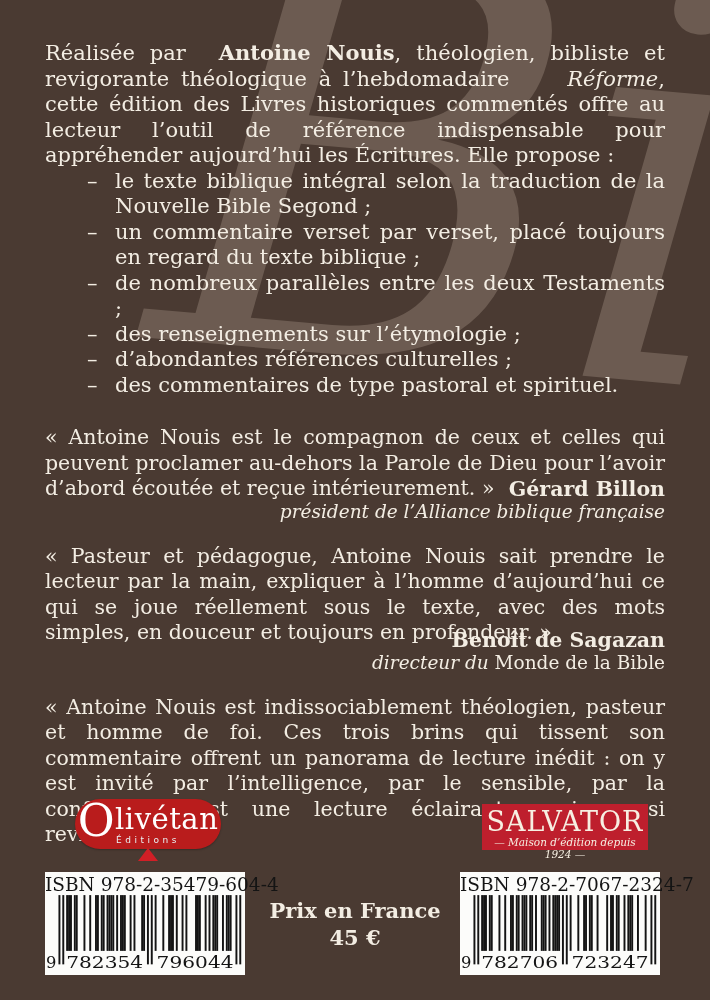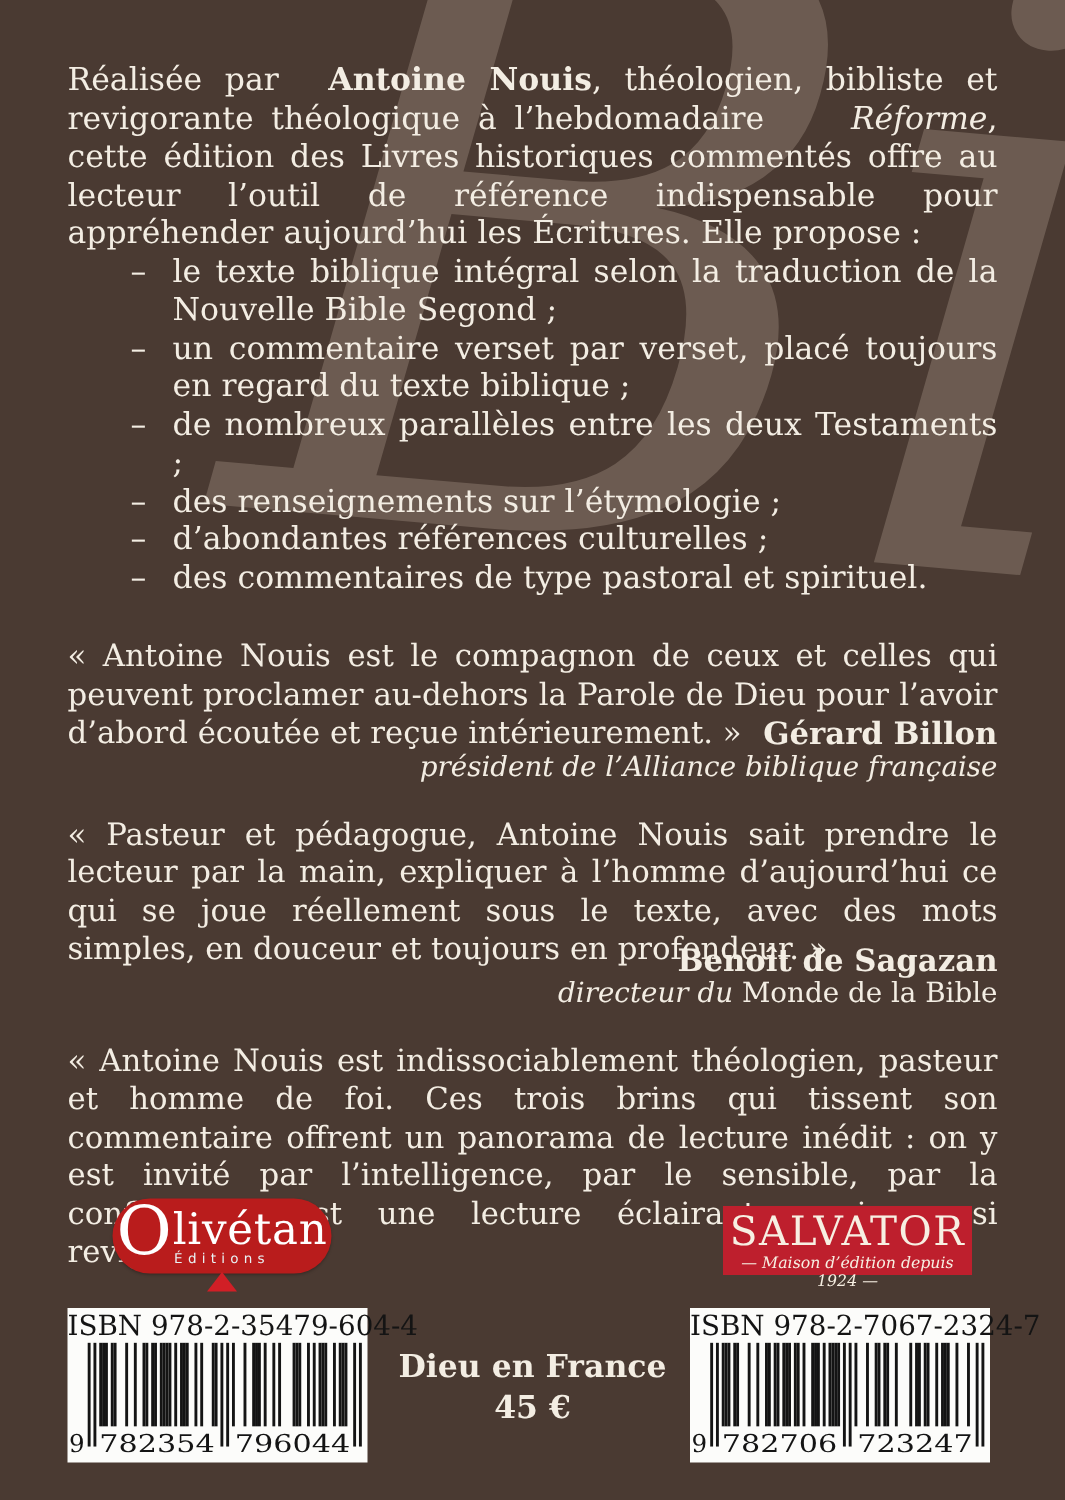--- a/index.html
+++ b/index.html
@@ -277,21 +277,21 @@
         <rect x="184" y="0" width="2" height="72" fill="#141414"></rect>
         <rect x="188" y="0" width="2" height="72" fill="#141414"></rect>
         <text x="-13" y="76" font-size="17" font-family="DejaVu Serif, serif" fill="#141414">9</text>
         <text x="8" y="76" textLength="80" lengthAdjust="spacingAndGlyphs" font-size="17" font-family="DejaVu Serif, serif" fill="#141414">782354</text>
         <text x="102" y="76" textLength="80" lengthAdjust="spacingAndGlyphs" font-size="17" font-family="DejaVu Serif, serif" fill="#141414">796044</text>
       </svg>
     </div>
 </div>
 
 <div class="price">
-  <div>Dieu en France</div>
+  <div>Prix en France</div>
   <div>45 €</div>
 </div>
 
 <div class="barcode-box right">
   <div class="isbn-label">ISBN 978-2-7067-2324-7</div>
   <div class="barcode">
       <svg viewBox="-14 0 210 84" width="202" height="81" xmlns="http://www.w3.org/2000/svg">
         <rect x="0" y="0" width="2" height="72" fill="#141414"></rect>
         <rect x="4" y="0" width="2" height="72" fill="#141414"></rect>
         <rect x="8" y="0" width="2" height="58" fill="#141414"></rect>

